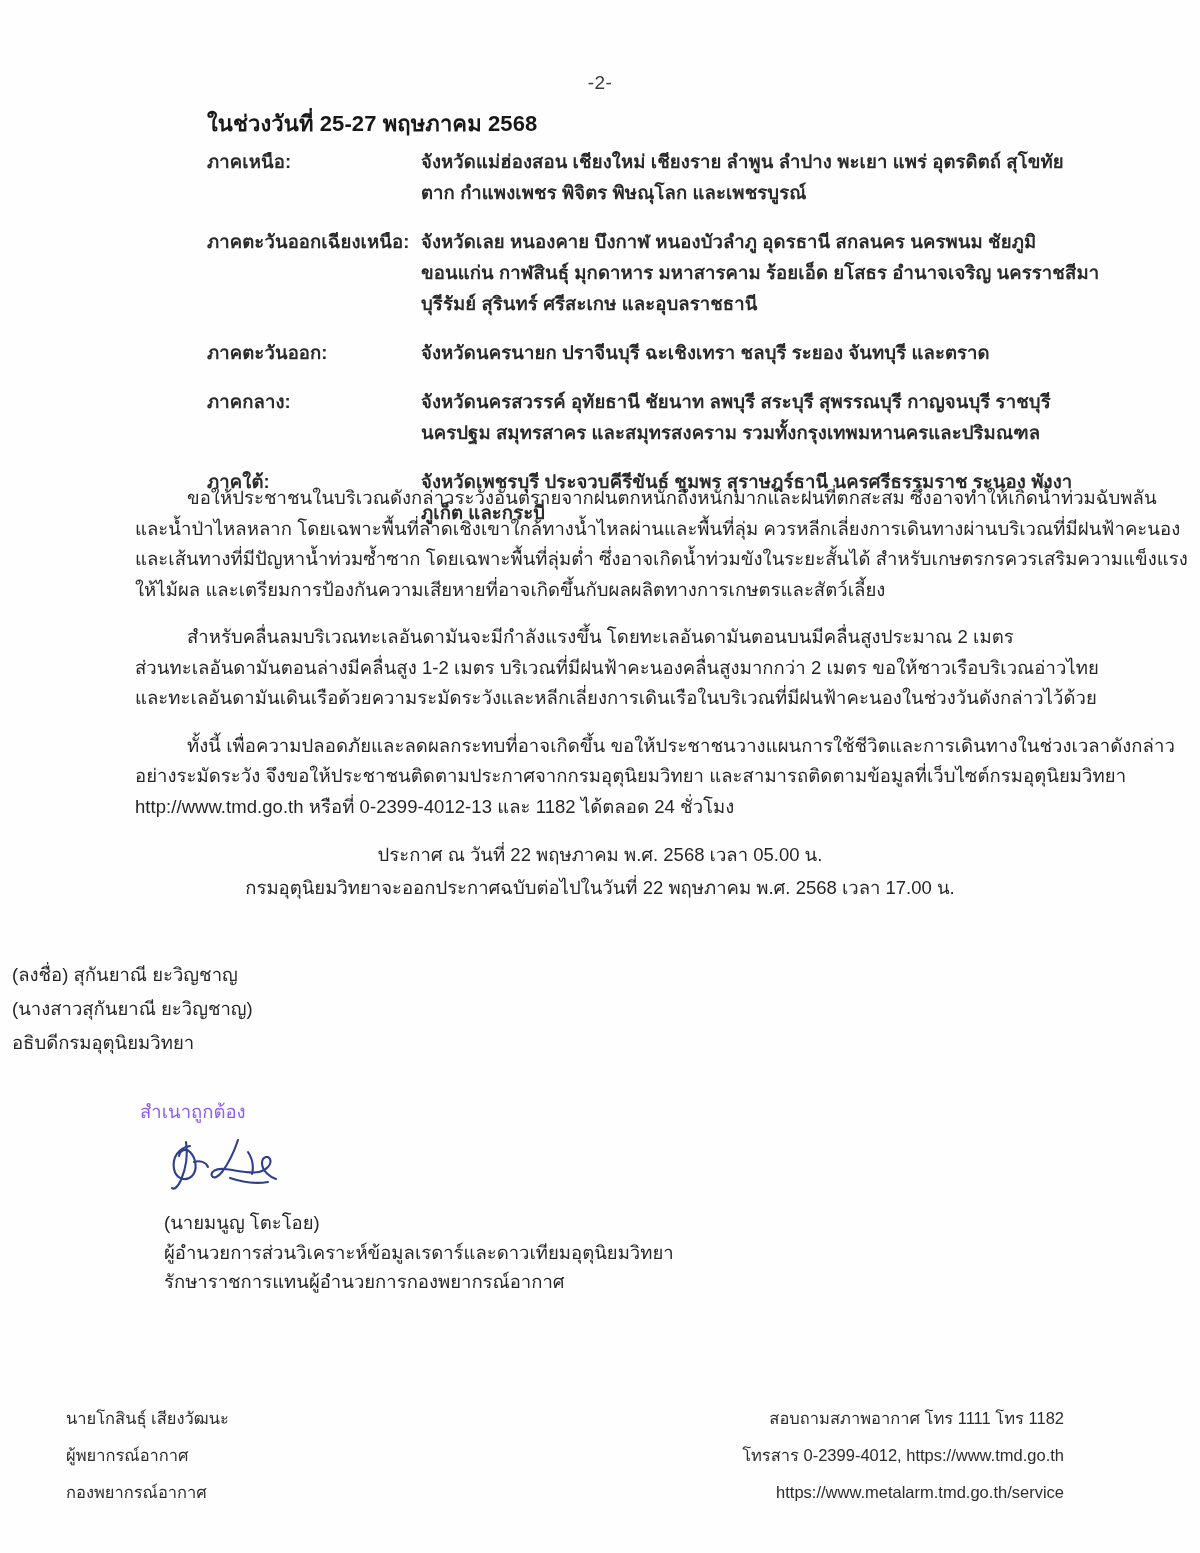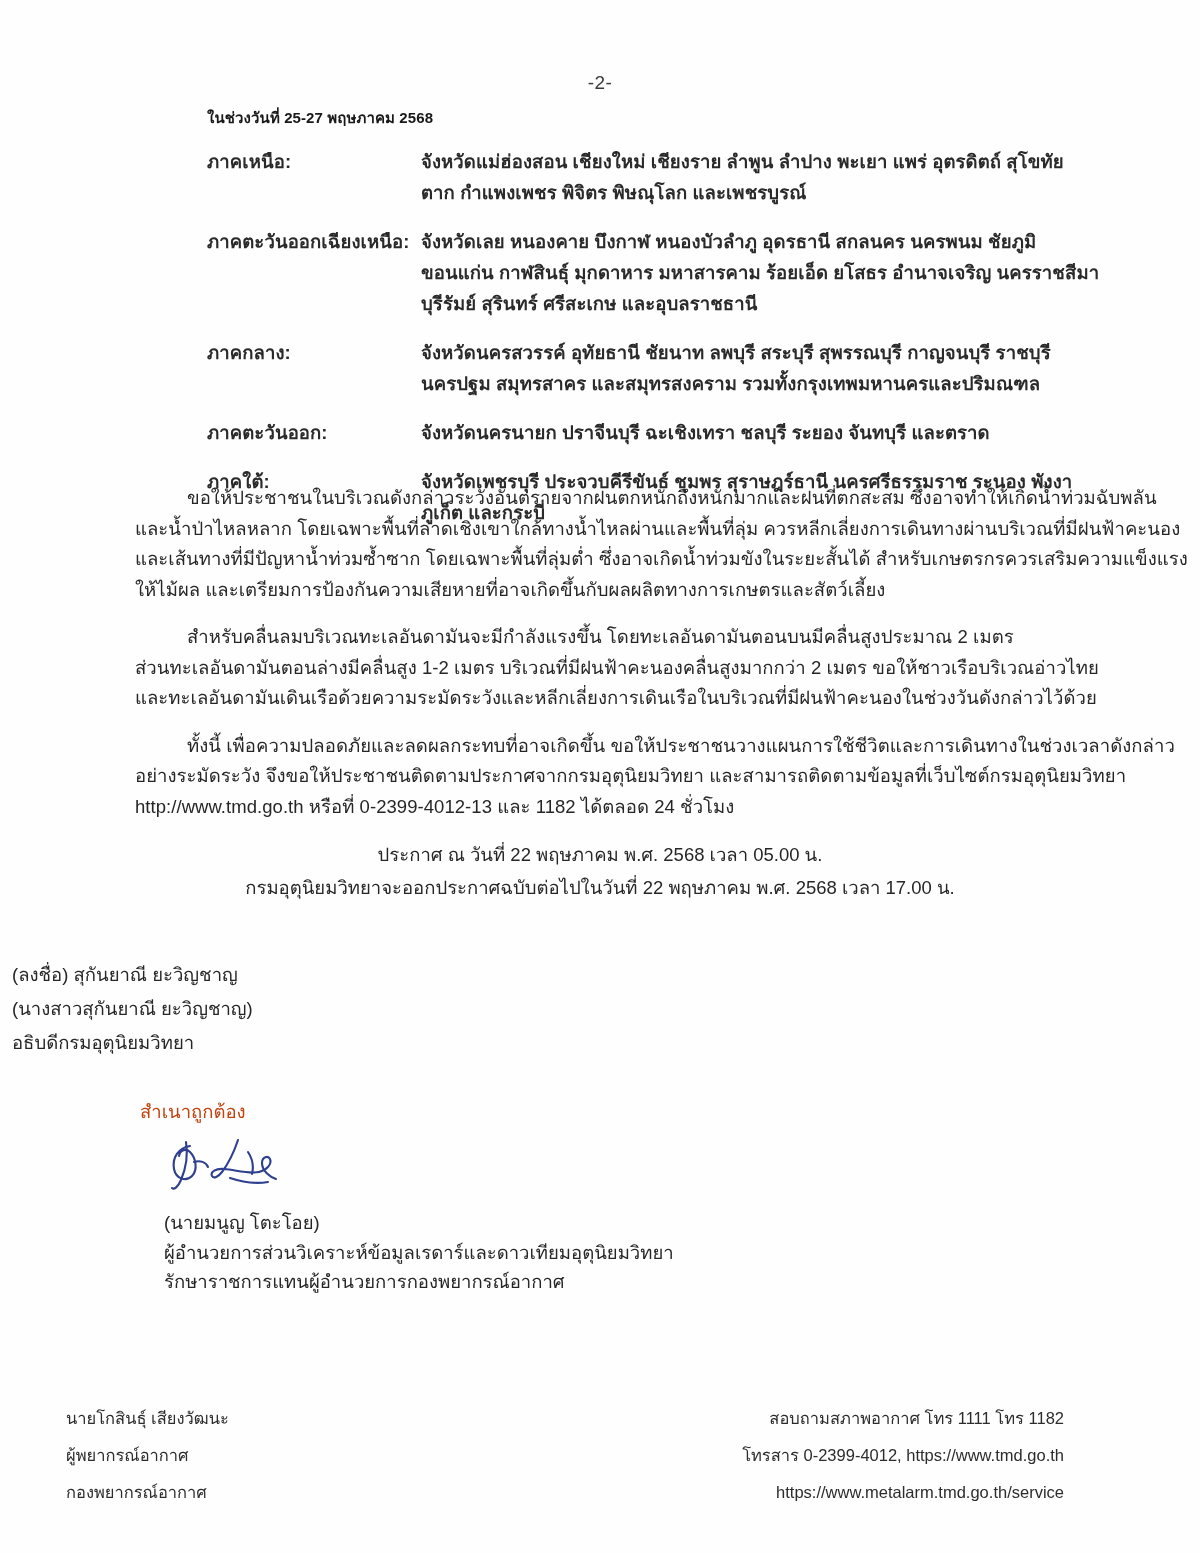--- a/index.html
+++ b/index.html
@@ -32,21 +32,21 @@
     font-size: 19px;
     color: #3a3a3a;
     letter-spacing: .5px;
   }
 
   
   .date-heading {
     position: absolute;
     top: 106px;
     left: 207px;
-    font-size: 15px;
+    font-size: 22px;
     font-weight: bold;
     color: #181818;
     letter-spacing: .1px;
   }
 
   
   .regions {
     position: absolute;
     top: 146px;
     left: 207px;
@@ -130,21 +130,21 @@
 
   
   .certify {
     position: absolute;
     top: 1098px;
     left: 140px;
     width: 620px;
   }
   .certify-title {
     font-size: 18.5px;
-    color: #c2410c;
+    color: #8b5cf6;
     line-height: 28px;
   }
   .signature-mark {
     margin: 6px 0 4px 24px;
     width: 160px;
     height: 68px;
   }
   .certify .ln {
     display: block;
     font-size: 18.5px;
@@ -195,31 +195,31 @@
     <div class="region-row">
       <div class="region-label">ภาคตะวันออกเฉียงเหนือ:</div>
       <div class="region-provinces">
         <span class="ln">จังหวัดเลย หนองคาย บึงกาฬ หนองบัวลำภู อุดรธานี สกลนคร นครพนม ชัยภูมิ</span>
         <span class="ln">ขอนแก่น กาฬสินธุ์ มุกดาหาร มหาสารคาม ร้อยเอ็ด ยโสธร อำนาจเจริญ นครราชสีมา</span>
         <span class="ln">บุรีรัมย์ สุรินทร์ ศรีสะเกษ และอุบลราชธานี</span>
       </div>
     </div>
 
     <div class="region-row">
+      <div class="region-label">ภาคตะวันออก:</div>
+      <div class="region-provinces">
+        <span class="ln">จังหวัดนครนายก ปราจีนบุรี ฉะเชิงเทรา ชลบุรี ระยอง จันทบุรี และตราด</span>
+      </div>
+    </div>
+
+    <div class="region-row">
       <div class="region-label">ภาคกลาง:</div>
       <div class="region-provinces">
         <span class="ln">จังหวัดนครสวรรค์ อุทัยธานี ชัยนาท ลพบุรี สระบุรี สุพรรณบุรี กาญจนบุรี ราชบุรี</span>
         <span class="ln">นครปฐม สมุทรสาคร และสมุทรสงคราม รวมทั้งกรุงเทพมหานครและปริมณฑล</span>
-      </div>
-    </div>
-
-    <div class="region-row">
-      <div class="region-label">ภาคตะวันออก:</div>
-      <div class="region-provinces">
-        <span class="ln">จังหวัดนครนายก ปราจีนบุรี ฉะเชิงเทรา ชลบุรี ระยอง จันทบุรี และตราด</span>
       </div>
     </div>
 
     <div class="region-row">
       <div class="region-label">ภาคใต้:</div>
       <div class="region-provinces">
         <span class="ln">จังหวัดเพชรบุรี ประจวบคีรีขันธ์ ชุมพร สุราษฎร์ธานี นครศรีธรรมราช ระนอง พังงา</span>
         <span class="ln">ภูเก็ต และกระบี่</span>
       </div>
     </div>

